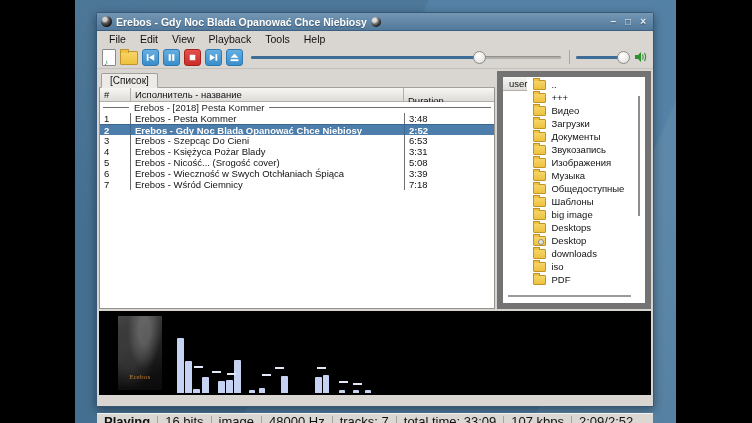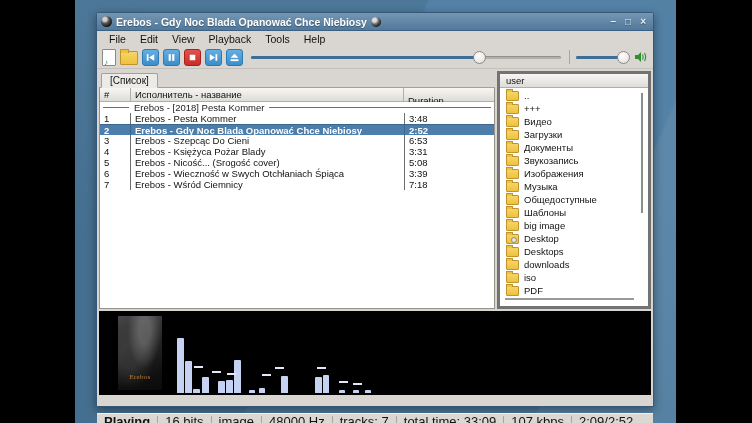--- a/index.html
+++ b/index.html
@@ -100,22 +100,22 @@
   .prow .c-num{width:31px;flex:0 0 31px;padding-left:4px;box-sizing:border-box;
     border-right:1px solid #6e6e6e;height:100%;display:flex;align-items:center;}
   .prow .c-title{flex:1;padding-left:4px;white-space:nowrap;overflow:hidden;
     height:100%;display:flex;align-items:center;}
   .prow .c-dur{width:90px;flex:0 0 90px;padding-left:4px;box-sizing:border-box;
     border-left:1px solid #6e6e6e;height:100%;display:flex;align-items:center;}
   .prow.selected{background:#4c7dab;color:#fff;font-weight:bold;
     border-top:1px solid #3a668f;box-sizing:border-box;}
   .prow.selected .c-num,.prow.selected .c-dur{border-color:#3a668f;}
   
-  .sidebar{flex:1;background:#fff;border:3px solid #737373;position:relative;
-    display:flex;flex-direction:column;overflow:hidden;}
+  .sidebar{flex:1;background:#fff;border:6px solid #737373;position:relative;
+    display:flex;overflow:hidden;}
   .sb-header{height:13px;flex:0 0 13px;display:flex;align-items:center;padding-left:6px;
     background:linear-gradient(#f7f6f4,#dedcd8);border-bottom:1px solid #b2afab;
     font-size:9.5px;color:#111;}
   .sb-list{flex:1;padding-top:1px;}
   .fitem{height:13px;display:flex;align-items:center;gap:5px;padding-left:6px;
     font-size:9.5px;color:#111;white-space:nowrap;}
   .fold{width:11px;height:8px;background:linear-gradient(#f6d468,#eec23e);
     border:1px solid #c0932b;border-radius:1px;position:relative;flex:0 0 11px;margin-top:1px;}
   .fold::before{content:"";position:absolute;left:-1px;top:-3px;width:5px;height:2px;
     background:#eec23e;border:1px solid #c0932b;border-bottom:none;}
@@ -321,26 +321,26 @@
               </div>
               <div class="fitem">
                 <span class="fold"></span>
                 <span>Шаблоны</span>
               </div>
               <div class="fitem">
                 <span class="fold"></span>
                 <span>big image</span>
               </div>
               <div class="fitem">
+                <span class="fold"></span>
+                <span>Desktops</span>
+              </div>
+              <div class="fitem">
                 <span class="fold badge"></span>
                 <span>Desktop</span>
-              </div>
-              <div class="fitem">
-                <span class="fold"></span>
-                <span>Desktops</span>
               </div>
               <div class="fitem">
                 <span class="fold"></span>
                 <span>downloads</span>
               </div>
               <div class="fitem">
                 <span class="fold"></span>
                 <span>iso</span>
               </div>
               <div class="fitem">

